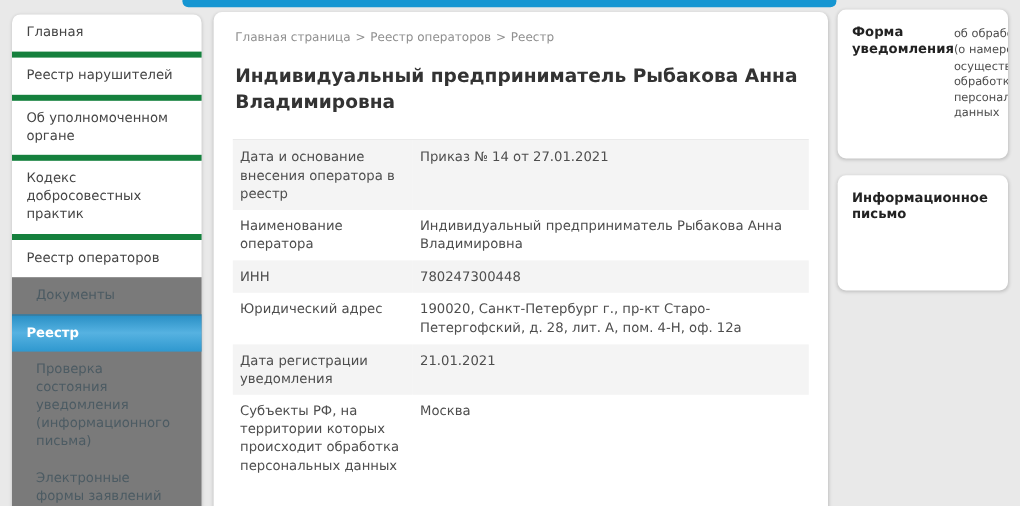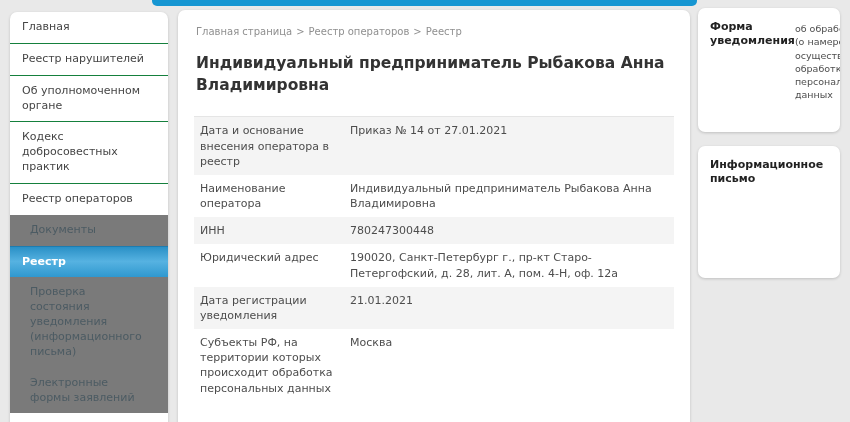--- a/index.html
+++ b/index.html
@@ -20,21 +20,21 @@
     position:absolute; left:152px; top:0; width:545px; height:6px;
     background:#1696d2; border-radius:0 0 5px 5px;
   }
   
   .sidebar {
     position:absolute; left:10px; top:12px; width:158px; height:560px;
     font-size:11px; line-height:1.35;
   }
   .nav-item {
     padding:8px 10px 8px 12px;
-    border-bottom:1px solid #15803d;
+    border-bottom:5px solid #15803d;
     color:#454545; cursor:pointer;
   }
   .nav-item:last-child { border-bottom:none; }
   .submenu { background:#7a7a7a; }
   .sub-item {
     padding:8px 26px 8px 20px;
     color:#4c5b63; cursor:pointer;
   }
   .sub-item.active {
     background:linear-gradient(180deg,#2a90c6 0%,#56b2e1 48%,#2f98cf 100%);
@@ -62,21 +62,21 @@
   }
   td.prop-label { width:150px; }
   
   .aside { position:absolute; left:698px; top:8px; width:142px; }
   .promo-card {
     background:#fff; border-radius:7px; box-shadow:0 1px 3px rgba(0,0,0,.18);
     padding:12px 12px 0 12px; margin-bottom:14px;
     display:flex; flex-direction:row; cursor:pointer; overflow:hidden;
   }
   .promo-card.card-1 { height:124px; }
-  .promo-card.card-2 { height:132px; }
+  .promo-card.card-2 { height:96px; }
   .promo-title { font-size:11px; font-weight:bold; color:#222; line-height:1.3; }
   .promo-text { font-size:9.5px; color:#4d4d4d; line-height:1.4; margin-top:2px; }
   .icon-area {
     margin:auto auto 0 auto; width:80px; height:46px;
     border-radius:4px 4px 0 0; position:relative; flex-shrink:0;
   }
   .icon-area.blue {
     background:linear-gradient(180deg,#3ab3e6,#0d90cf);
   }
   .icon-area.blue::before {

